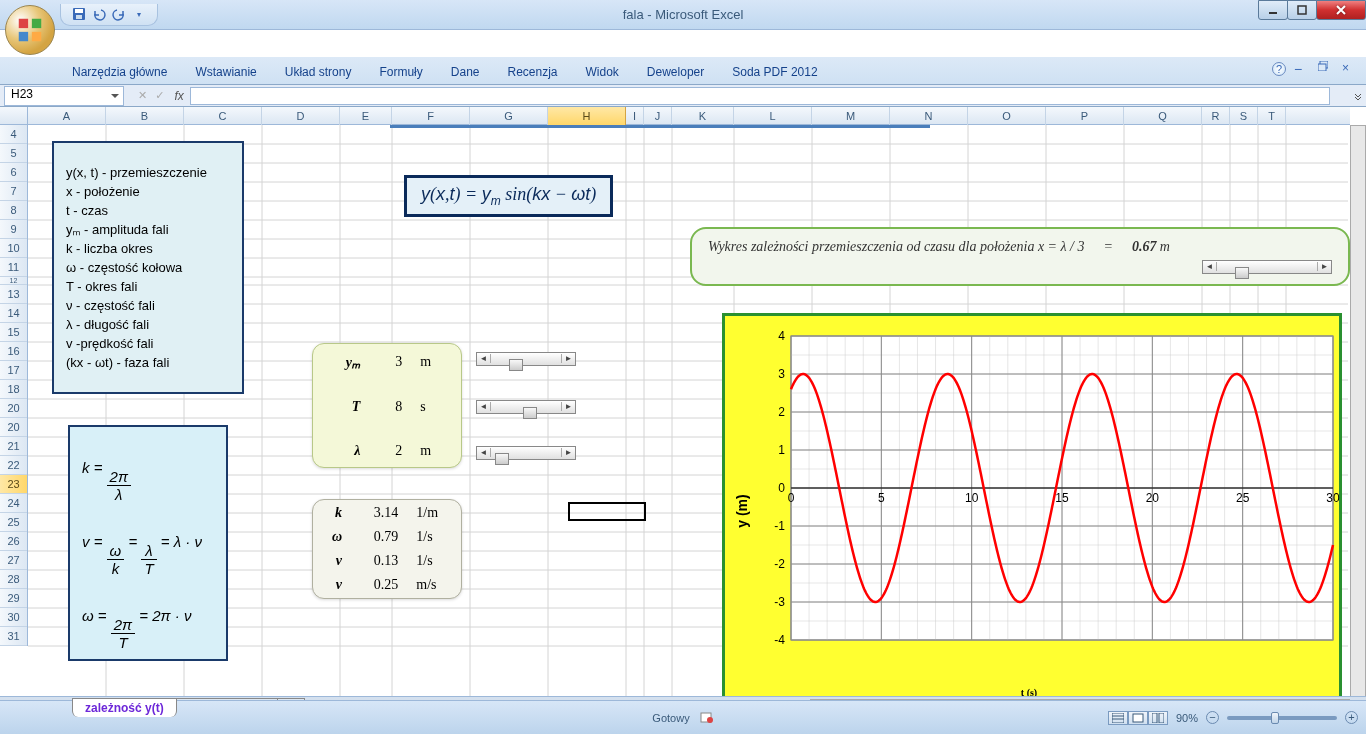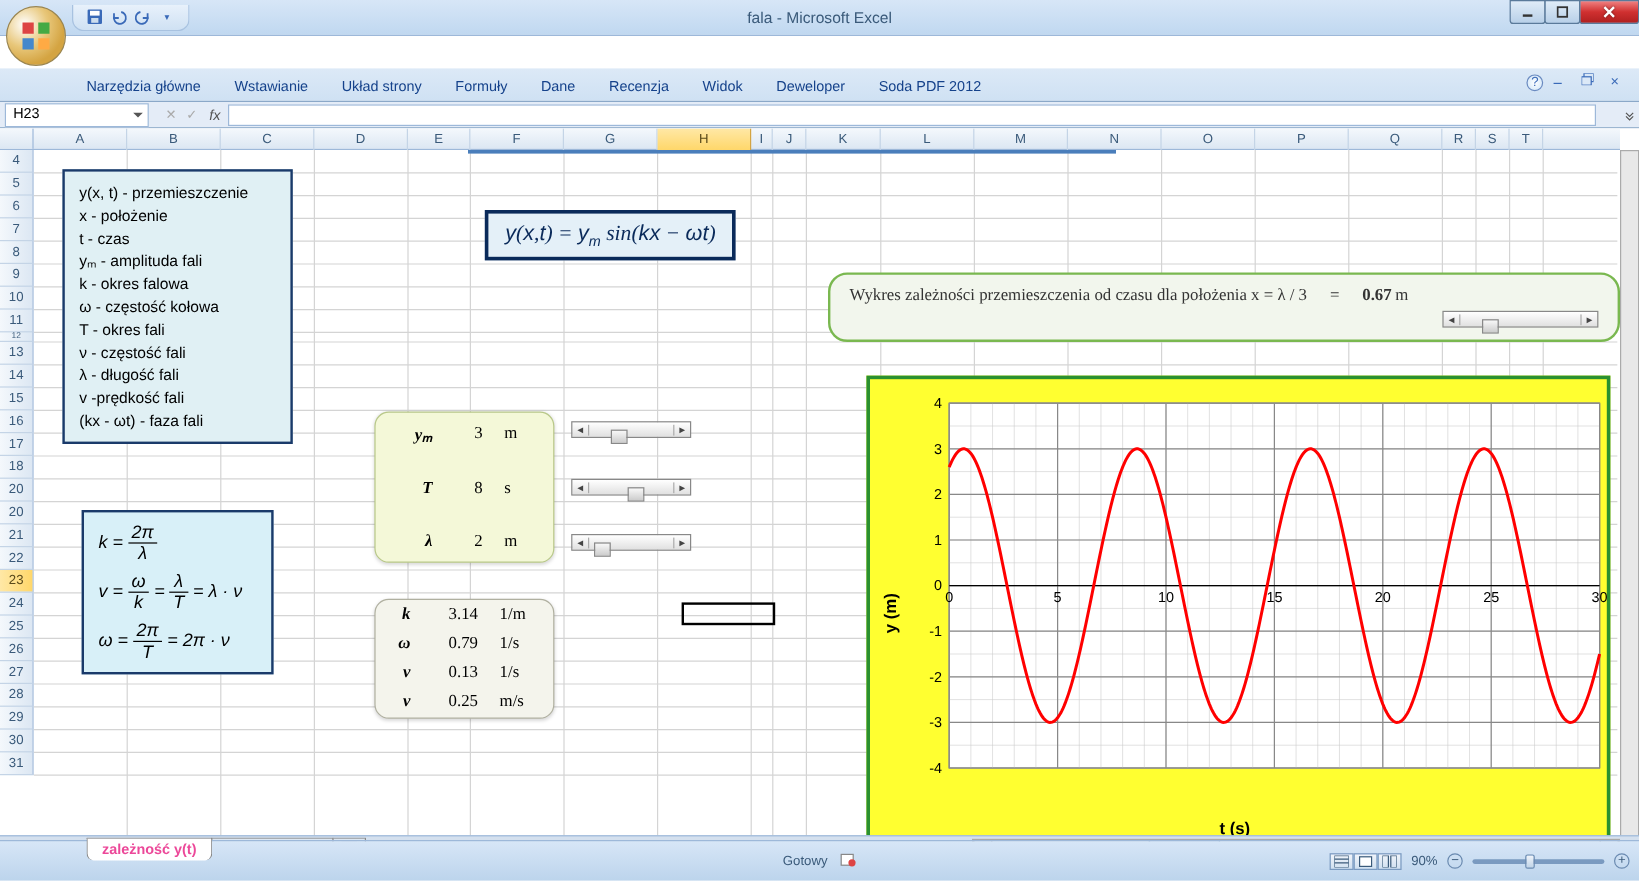--- a/index.html
+++ b/index.html
@@ -42,25 +42,25 @@
 .rh { height: 19px; border-bottom: 1px solid #c4d4e6; text-align: center; font-size: 11px; color: #3a5a7a; line-height: 19px; }
 .rh.sel { background: linear-gradient(90deg,#ffe8a6,#ffd76a); color: #5a4a1a; }
 .rh.small { height: 8px; font-size: 7px; line-height: 8px;}
 .grid { position: absolute; left: 28px; top: 18px; right: 16px; bottom: 0; }
 .gridlines { position: absolute; inset: 0; }
 .cell-cursor { position: absolute; border: 2px solid #000; background: transparent; }
 .hl-border { position: absolute; border-bottom: 3px solid #4a7ebb; }
 
 
 .box { position: absolute; }
-.legend-box { border: 2px solid #1a3a6a; background: #e0f0f4; padding: 8px 12px; font-size: 13px; line-height: 19px; font-family: 'Times New Roman', serif; }
+.legend-box { border: 2px solid #1a3a6a; background: #e0f0f4; padding: 20px 12px; font-size: 13px; line-height: 19px; font-family: 'Times New Roman', serif; }
 .eq-box { border: 2px solid #1a3a6a; background: #d8f0f8; padding: 8px 12px; font-family: 'Times New Roman', serif; font-size: 15px; font-style: italic; }
 .formula-disp { border: 3px solid #0a2a5a; background: #e4f0f8; padding: 6px 14px; font-family: 'Times New Roman', serif; font-size: 18px; font-style: italic; color: #0a2a5a; }
 .formula-disp sub { font-size: 12px;}
-.green-panel { border: 2px solid #7ab850; border-radius: 16px; background: #f2f6ed; padding: 10px 16px; }
+.green-panel { border: 2px solid #7ab850; border-radius: 16px; background: #f2f6ed; padding: 10px 16px; font-style: italic; }
 .green-panel .t { font-size: 14px; color: #333; font-family: 'Times New Roman', serif;}
 .slider-mini { display:inline-flex; align-items:center; width:130px; height:14px; border:1px solid #888; background:linear-gradient(#fff,#e0e0e0); }
 .slider-mini .arr { width:14px; text-align:center; font-size:8px; color:#444; border-right:1px solid #aaa;}
 .slider-mini .arr:last-child{border-left:1px solid #aaa; border-right:none;}
 .slider-mini .track{flex:1; position:relative;}
 .slider-mini .thumb{position:absolute; width:14px; height:12px; background:linear-gradient(#f8f8f8,#ccc); border:1px solid #888; top:0;}
 
 .param-panel { border: 1px solid #b8c888; border-radius: 12px; background: #f4f8d8; box-shadow: 0 1px 3px rgba(0,0,0,0.15);}
 .param-panel table { width: 100%; }
 .param-panel td { padding: 6px 8px; font-size: 14px; font-family:'Times New Roman',serif;}
@@ -70,44 +70,44 @@
 
 .calc-panel { border: 1px solid #b0b0a0; border-radius: 12px; background: #f4f4ec; box-shadow: 0 1px 3px rgba(0,0,0,0.15);}
 .calc-panel table{width:100%;}
 .calc-panel td{padding:3px 8px; font-size:14px; font-family:'Times New Roman',serif;}
 .calc-panel .sym{text-align:right; font-weight:bold; font-style:italic;}
 .calc-panel .val{text-align:right;}
 .calc-panel .unit{text-align:left;}
 
 .chart-box { border: 3px solid #2a9030; background: #ffff30; padding: 10px 8px 6px 2px; }
 .axis-label-y { position:absolute; left:-2px; top:50%; transform: translateY(-50%) rotate(-90deg); font-weight:bold; font-size:14px;}
-.axis-label-x { position:absolute; bottom:-2px; left:50%; transform:translateX(-50%); font-weight:bold; font-size:14px;}
+.axis-label-x { position:absolute; bottom:-2px; left:50%; transform:translateX(-50%); font-weight:bold; font-size:10px;font-family:Liberation Serif, serif;}
 
 
 .sheet-tabs { position: absolute; bottom: 18px; left: 0; right: 0; height: 20px; background: #d4e0ee; display: flex; align-items: center; border-top: 1px solid #9db8d9;}
 .tab-nav { display:flex; padding:0 4px;}
 .tab-nav span{width:16px; height:16px; display:flex; align-items:center; justify-content:center; color:#3a5a7a;}
 .sheet-tab { padding: 2px 12px; background:#fff; border:1px solid #888; border-bottom:none; border-radius:0 0 6px 6px; font-size:12px; margin-right:-1px; position:relative; top:1px;}
-.sheet-tab.active{background:#fff; font-weight:bold; color:#ec4899; z-index:2;}
+.sheet-tab.active{background:#fff; font-weight:bold; color:#6d28d9; z-index:2;}
 .sheet-tab.inactive{background:#dce7f3; color:#3a5a7a;}
 .hscroll { position:absolute; right:16px; width:540px; height:16px; background:#e8e8e8; border:1px solid #aaa; display:flex;}
 .hscroll .arr{width:16px; background:linear-gradient(#f8f8f8,#d0d0d0); border:1px solid #999; display:flex;align-items:center;justify-content:center;}
 .hscroll .track{flex:1; position:relative;}
 .hscroll .thumb{position:absolute; left:130px; width:60px; height:14px; background:linear-gradient(#f0f4fa,#c8d8ec); border:1px solid #7a9ac0; border-radius:2px;}
 
 .vscroll { position:absolute; right:0; top:18px; width:16px; bottom:20px; background:#e8e8e8; border:1px solid #aaa;}
 
 
 .status-bar { position:absolute; bottom:0; left:0; right:0; height:34px; background:linear-gradient(#d7e6f7,#bcd4ec); display:flex; align-items:center; padding:0 6px; font-size:11px; color:#3a5a7a; border-top:1px solid #9db8d9;justify-content:center;}
 .status-right{position:absolute; right:8px; display:flex; align-items:center; gap:8px;}
 .view-btns{display:flex;}
 .view-btns span{width:20px; height:14px; border:1px solid #7a9ac0; background:linear-gradient(#f0f4fa,#d0e0f0); display:flex; align-items:center;justify-content:center;}
 .zoom-slider{width:110px; height:4px; background:#7a9ac0; position:relative; border-radius:2px;}
 .zoom-slider .th{position:absolute; left:40%; top:-4px; width:8px; height:12px; background:linear-gradient(#f0f4fa,#c0d4e8); border:1px solid #6a8ab0; border-radius:2px;}
-.frac { display:inline-block; text-align:center; vertical-align:middle; font-style:italic;}
+.frac { display:inline-block; text-align:center; vertical-align:middle; font-style:italic;margin-top:33px;}
 .frac .n{display:block; border-bottom:1px solid #000; padding:0 3px;}
 .frac .d{display:block; padding:0 3px;}
 </style>
 </head>
 <body>
 
 <div class="titlebar">
   <div class="office-btn">
     <svg viewBox="0 0 32 32">
         <rect x="4" y="4" width="10" height="10" fill="#d44"></rect>
@@ -285,21 +285,21 @@
       </svg>
     <div class="hl-border" style="left:362px; top:0; width:540px; height:0;"></div>
 
     <div class="cell-cursor" style="left:540px; top:377px; width:78px; height:19px;"></div>
 
     <div class="box legend-box" style="left:24px; top:16px; width:192px;">
       <div>y(x, t) - przemieszczenie</div>
       <div>x - położenie</div>
       <div>t - czas</div>
       <div>yₘ - amplituda fali</div>
-      <div>k - okres falowa</div>
+      <div>k - liczba okres</div>
       <div>ω - częstość kołowa</div>
       <div>T - okres fali</div>
       <div>ν - częstość fali</div>
       <div>λ - długość fali</div>
       <div>v -prędkość fali</div>
       <div>(kx - ωt) - faza fali</div>
     </div>
 
     <div class="box formula-disp" style="left:376px; top:50px;">
       <span>y</span>(<span>x</span>,<span>t</span>) = <span>y</span><sub>m</sub> sin(<span>kx</span> − <span>ωt</span>)

